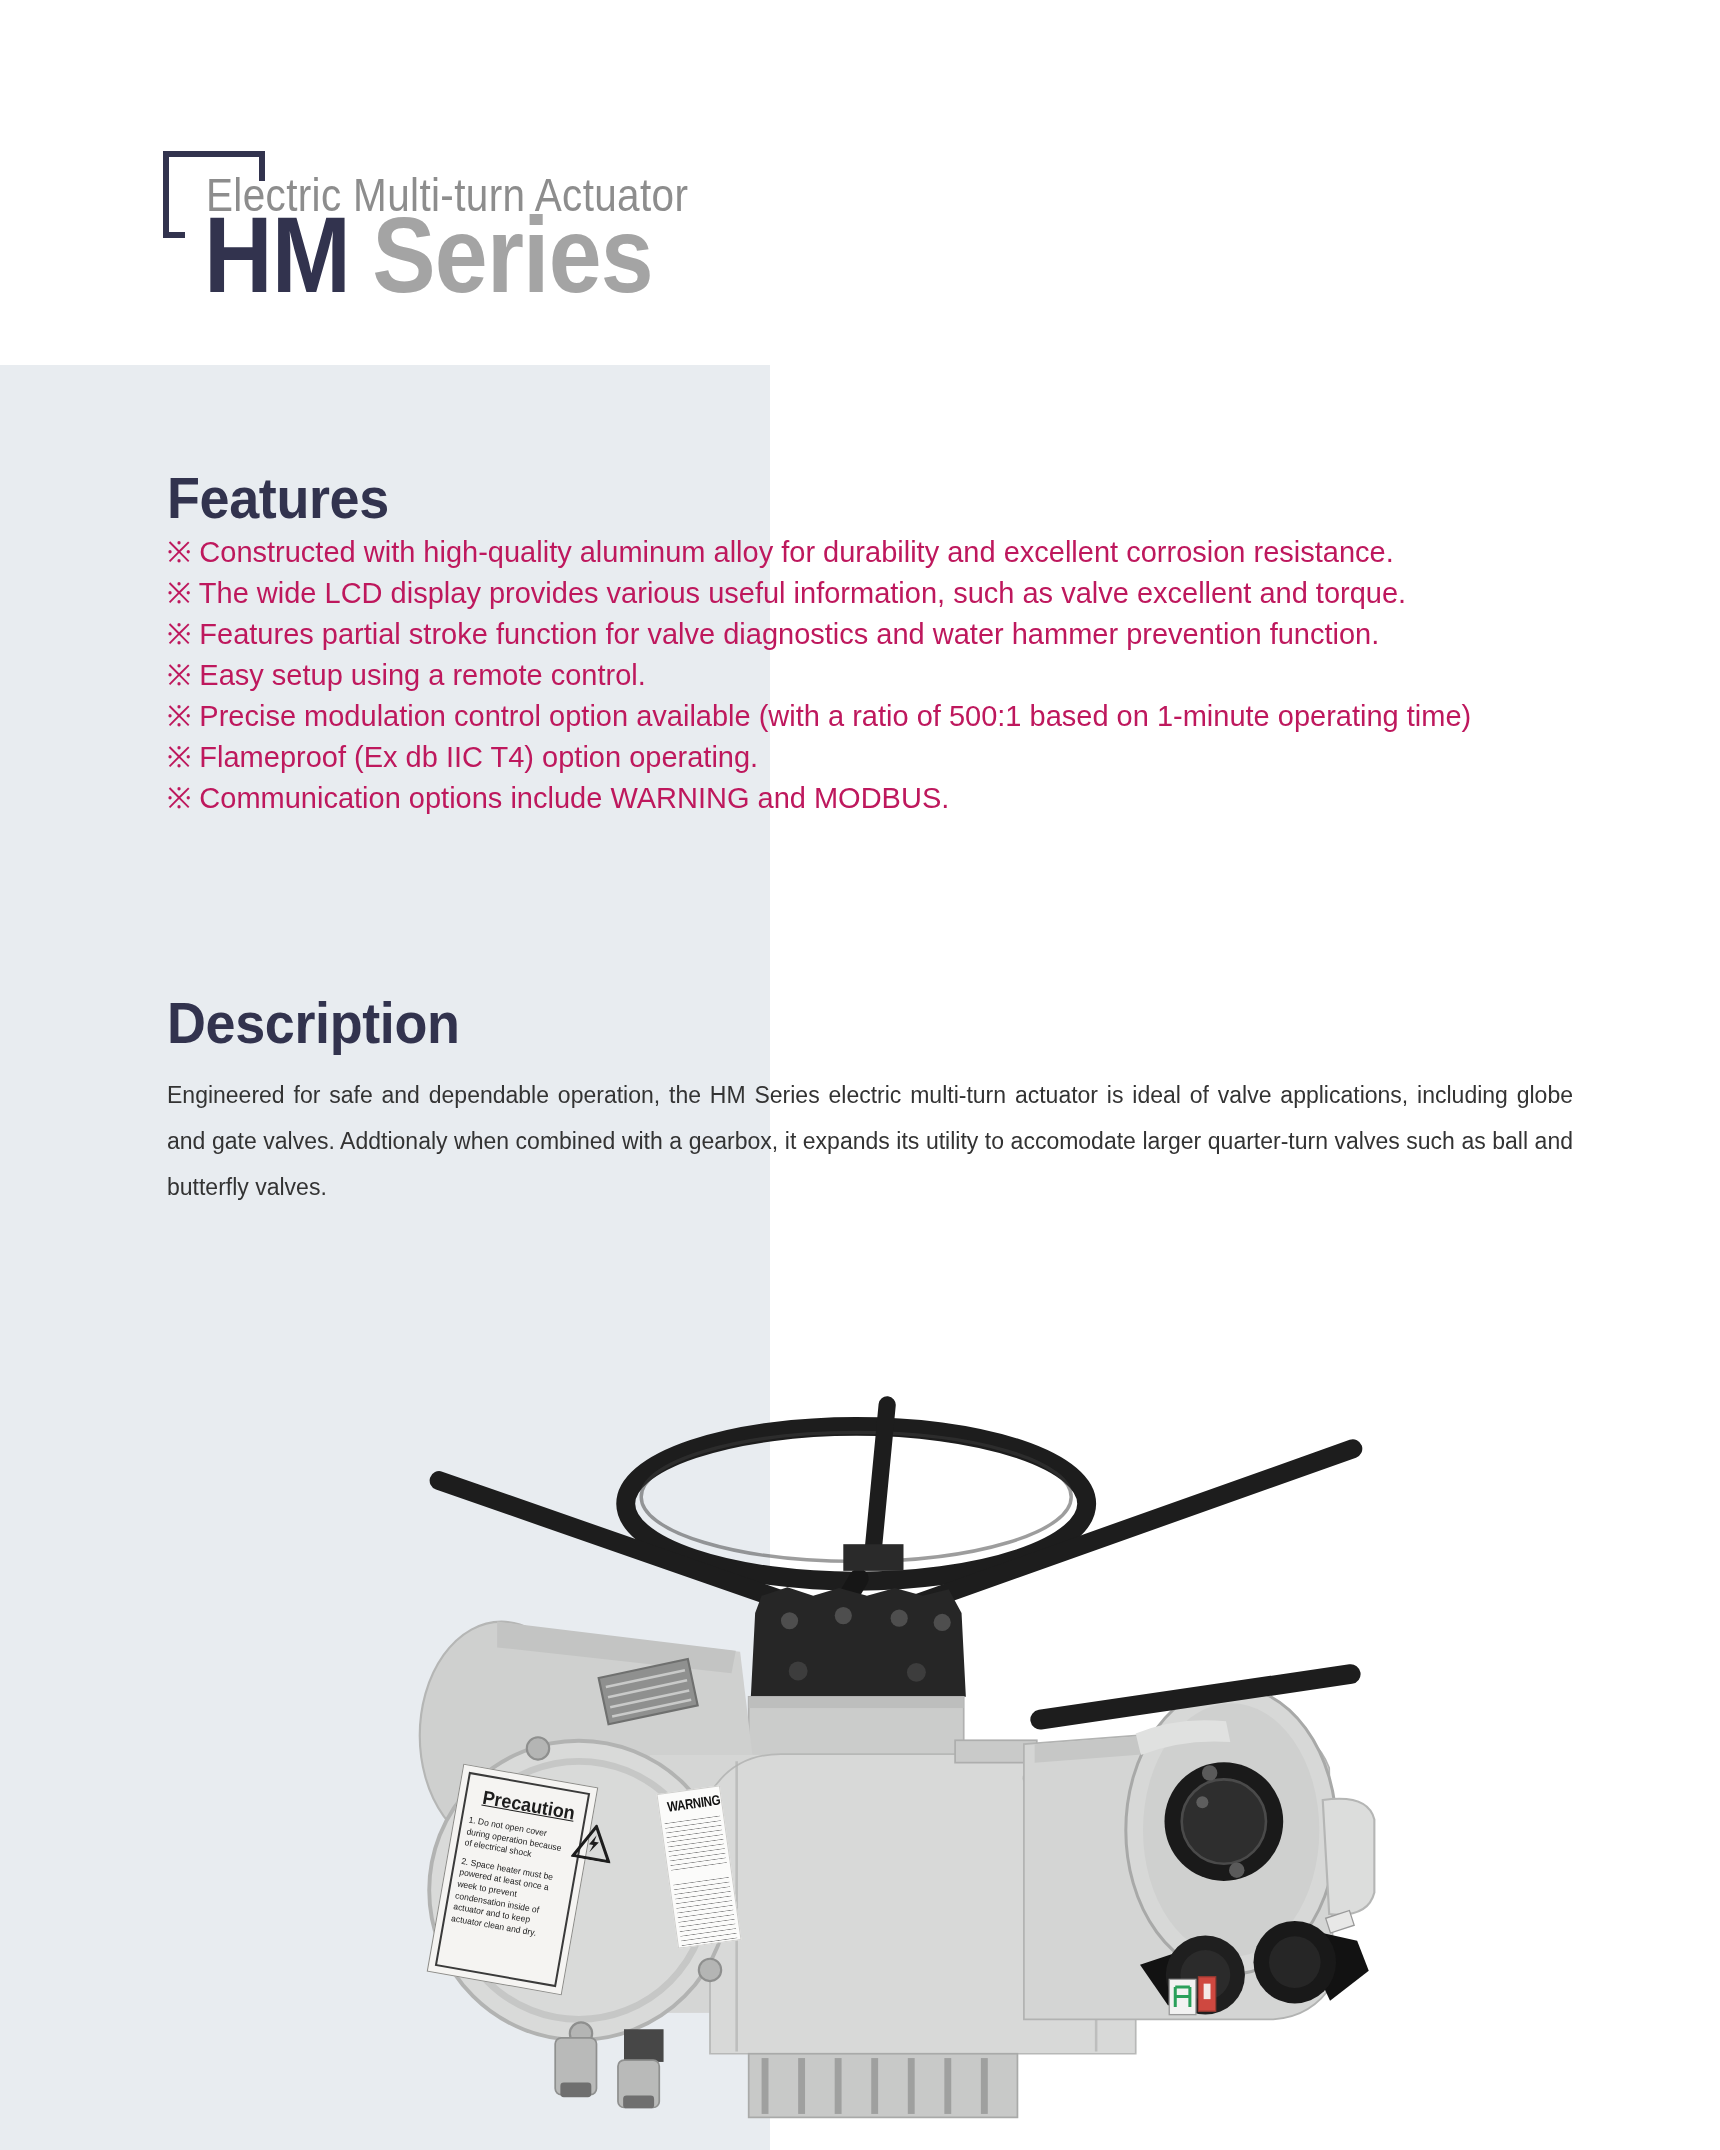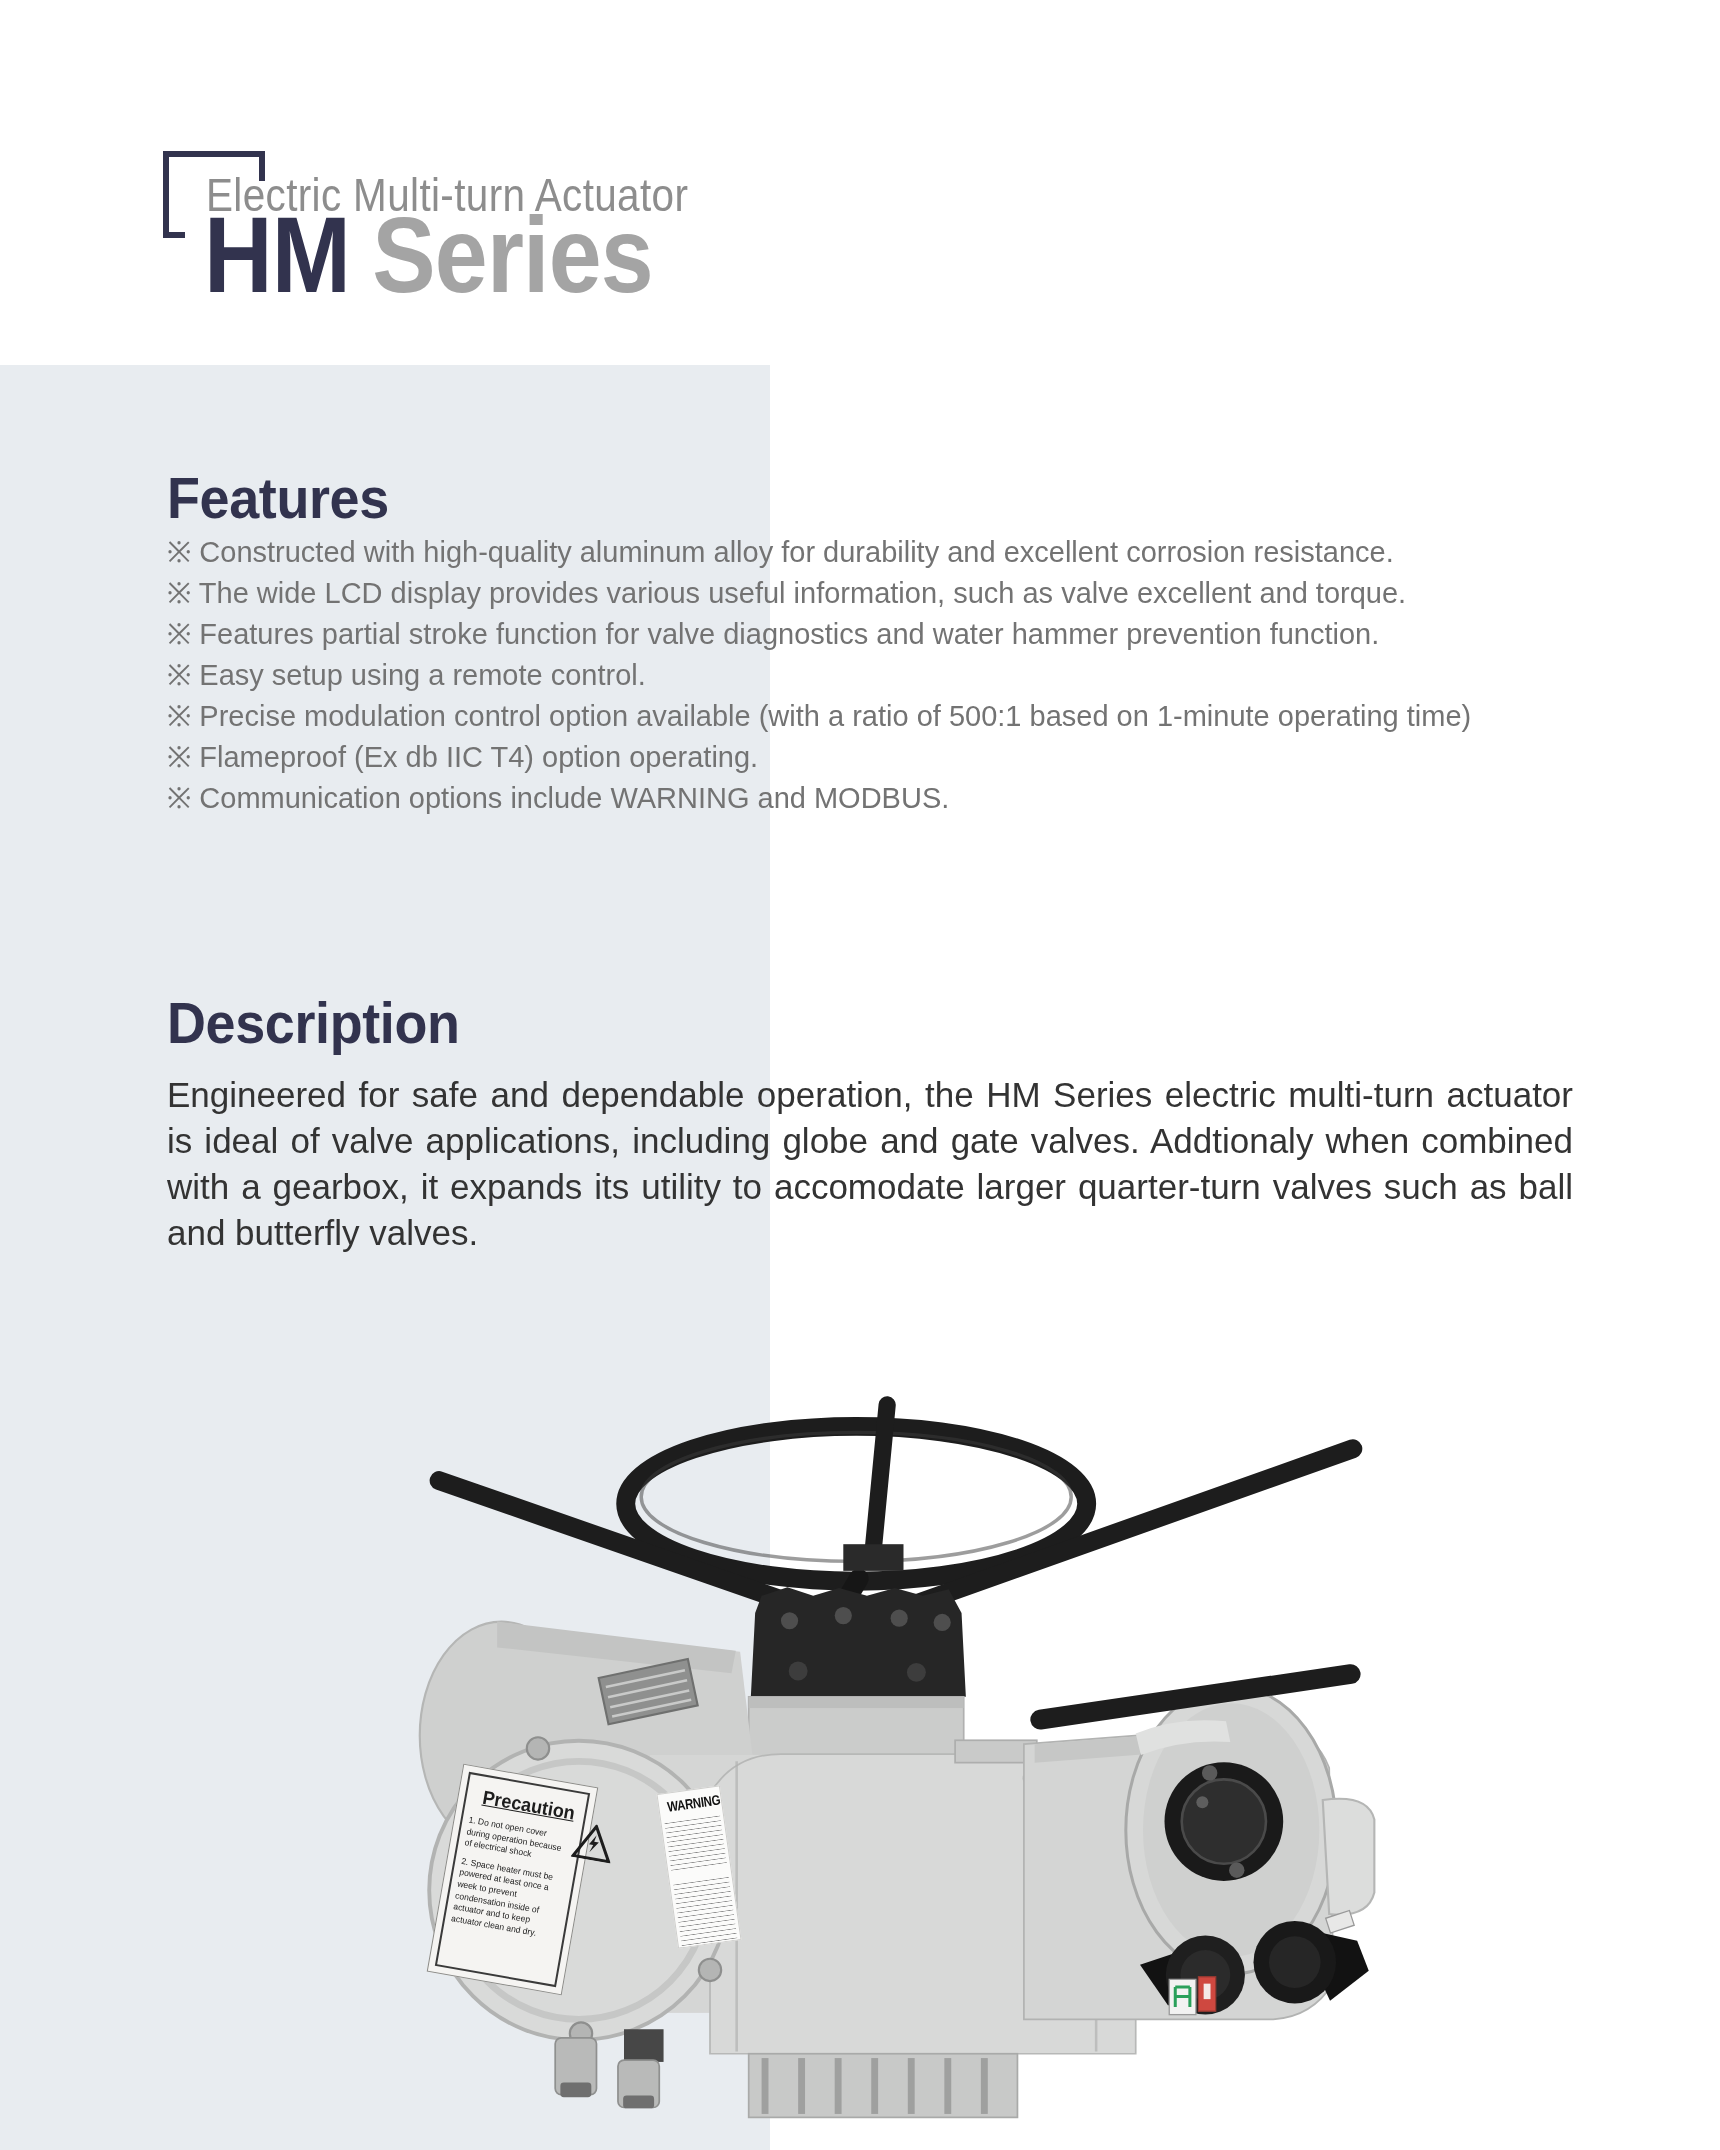--- a/index.html
+++ b/index.html
@@ -19,24 +19,24 @@
     white-space:nowrap; transform:scaleX(.88); transform-origin:left top; letter-spacing:-0.9px;
   }
   .title .hm{color:#32334e;}
   .title .series{color:#a4a4a4; margin-left:25px;}
   .h2{
     position:absolute; left:167px; font-size:58px; font-weight:bold; color:#32334e;
     transform:scaleX(.93); transform-origin:left top; white-space:nowrap; letter-spacing:-0.4px;
   }
   .features-heading{top:464px;}
   .description-heading{top:989px;}
-  .feature-list{position:absolute; left:167px; top:532px; font-size:29px; line-height:41px; color:#737373;}
+  .feature-list{position:absolute; left:167px; top:532px; font-size:29px; line-height:41px; color:#be185d;}
   .feature-item{white-space:nowrap;}
   .desc-body{
-    position:absolute; left:167px; top:1072px; width:1406px; font-size:35px; line-height:46px;
+    position:absolute; left:167px; top:1072px; width:1406px; font-size:23px; line-height:46px;
     color:#333333; text-align:justify;
   }
   
   .product{position:absolute; left:409px; top:1355px; width:989px; height:774px;}
   .product svg{position:absolute; left:0; top:0;}
   .label-precaution{
     position:absolute; left:35px; top:419px; width:137px; height:211px;
     background:#f5f4f2; border:1.7px solid #8b8b88; transform:rotate(10deg);
     box-sizing:border-box; padding:6px; color:#222;
   }

